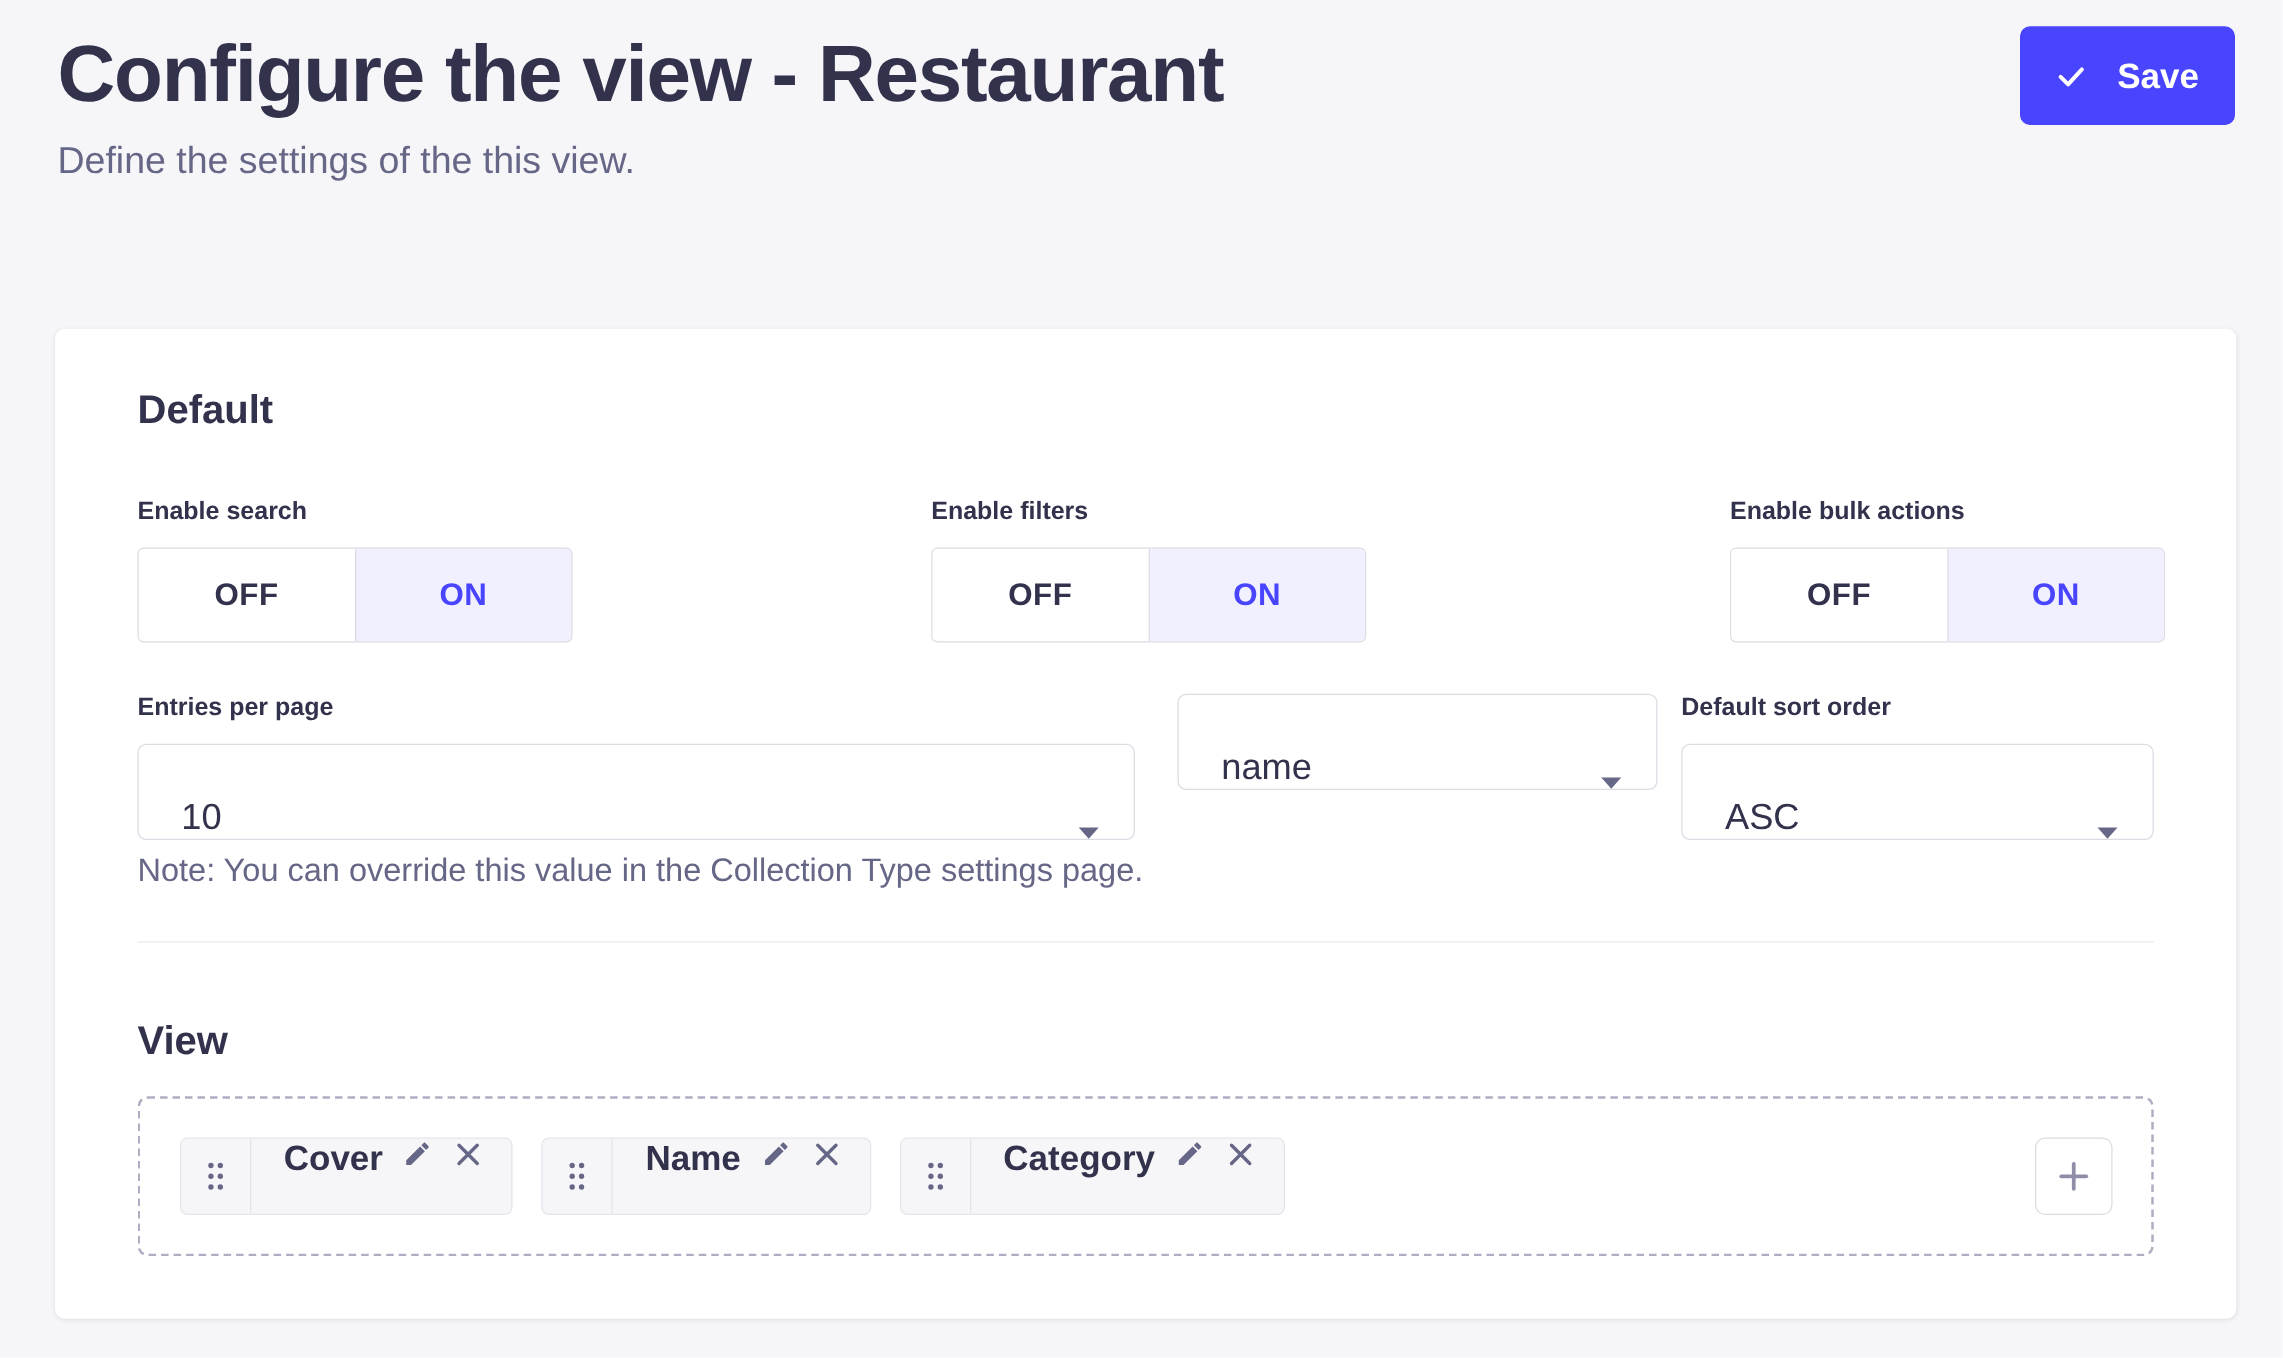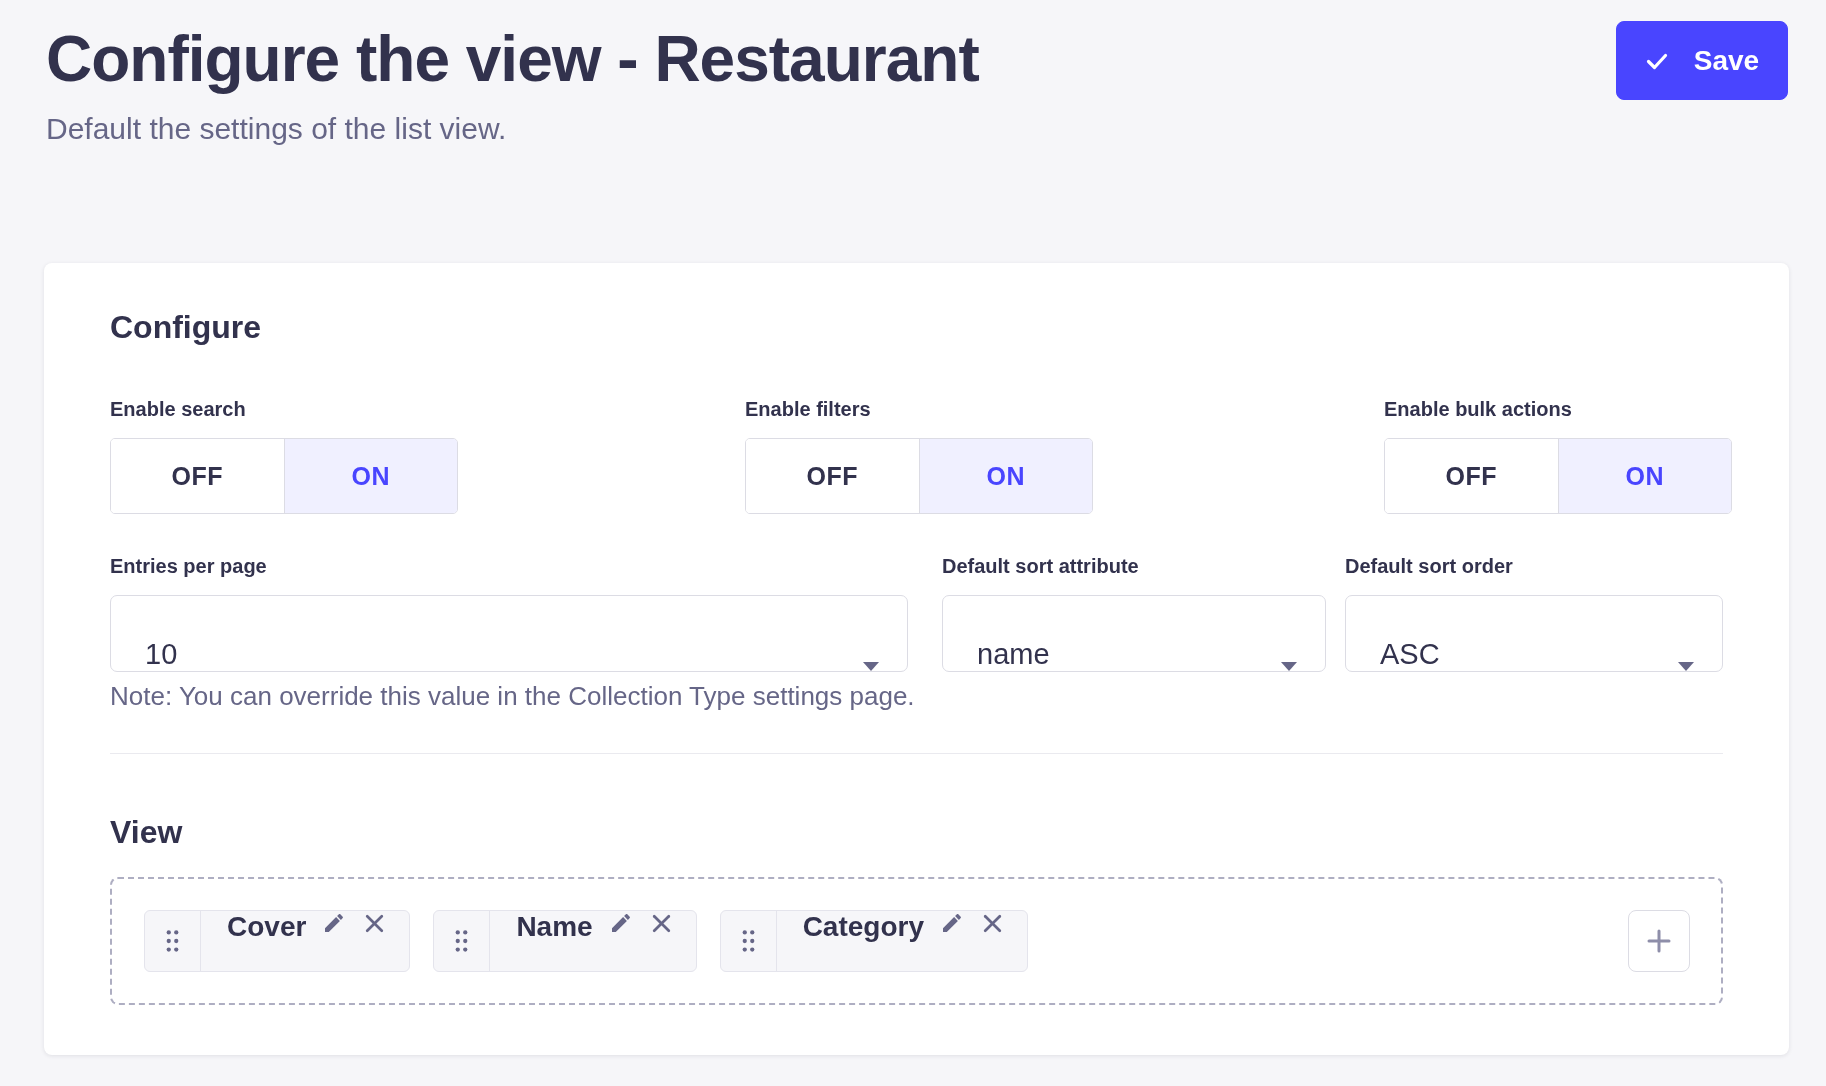--- a/index.html
+++ b/index.html
@@ -117,34 +117,34 @@
   .add-btn {
     position:absolute; right:31px; top:31px; width:62px; height:62px;
     background:#ffffff; border:1px solid #dcdce4; border-radius:8px;
     display:flex; align-items:center; justify-content:center; cursor:pointer;
   }
 </style>
 </head>
 <body>
 
 <h1 class="page-title">Configure the view - Restaurant</h1>
-<p class="page-subtitle">Default the settings of the list view.</p>
+<p class="page-subtitle">Define the settings of the this view.</p>
 
 <button class="save-btn">
   <span class="icon-btn">
     <svg width="24" height="24" viewBox="0 0 24 24" fill="none">
       <polyline points="3.5,12.5 9.5,18.5 20.5,6.5" stroke="#ffffff" stroke-width="3.2" stroke-linecap="round" stroke-linejoin="round"></polyline>
     </svg>
   </span>
   <span>Save</span>
 </button>
 
 <div class="card">
 
-  <div class="section-heading settings-heading">Configure</div>
+  <div class="section-heading settings-heading">Default</div>
 
   <div class="toggle-field tf-1">
     <div class="field-label">Enable search</div>
     <div class="toggle">
       <div class="toggle-half toggle-off">OFF</div>
       <div class="toggle-half toggle-on">ON</div>
     </div>
   </div>
 
   <div class="toggle-field tf-2">
@@ -165,21 +165,20 @@
 
   <div class="select-field sf-1">
     <div class="field-label">Entries per page</div>
     <div class="select">
       <span class="select-value">10</span>
       <span class="select-arrow"></span>
     </div>
   </div>
 
   <div class="select-field sf-2">
-    <div class="field-label">Default sort attribute</div>
     <div class="select">
       <span class="select-value">name</span>
       <span class="select-arrow"></span>
     </div>
   </div>
 
   <div class="select-field sf-3">
     <div class="field-label">Default sort order</div>
     <div class="select">
       <span class="select-value">ASC</span>

